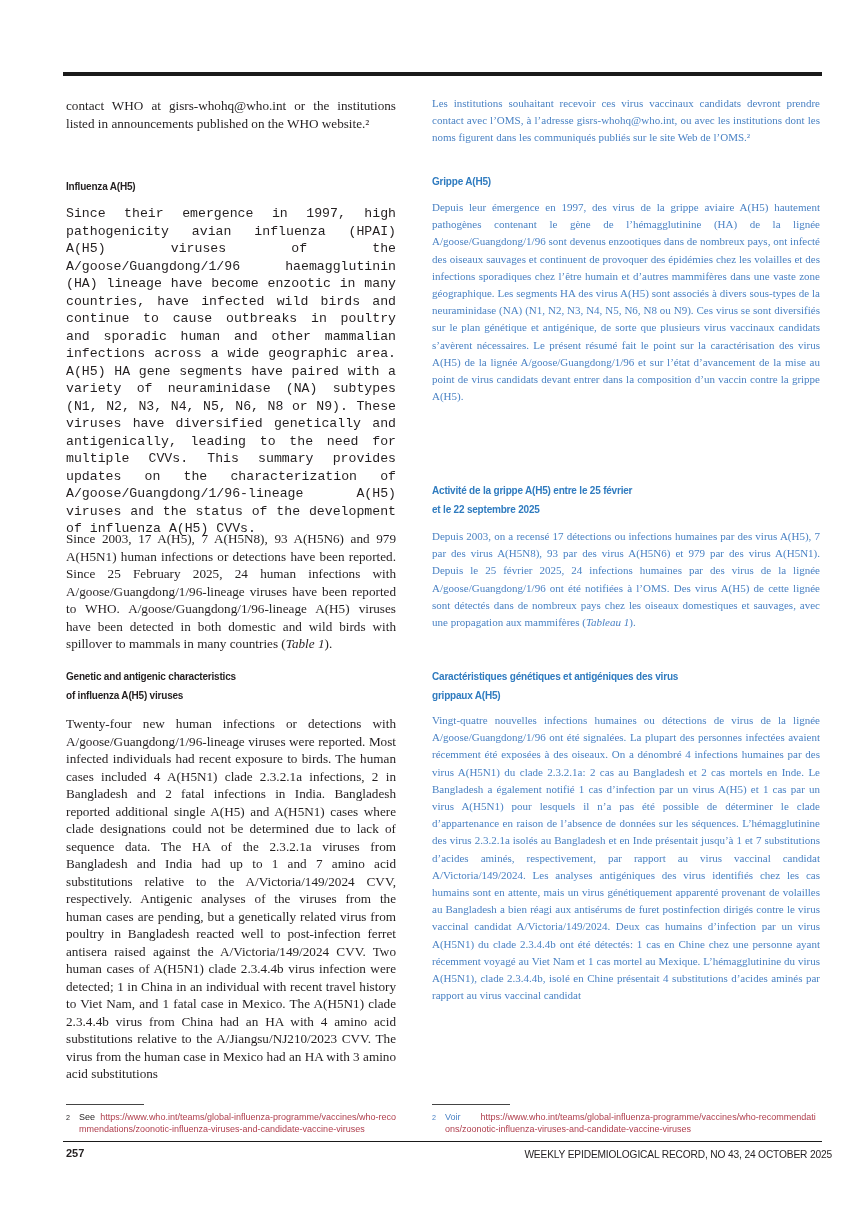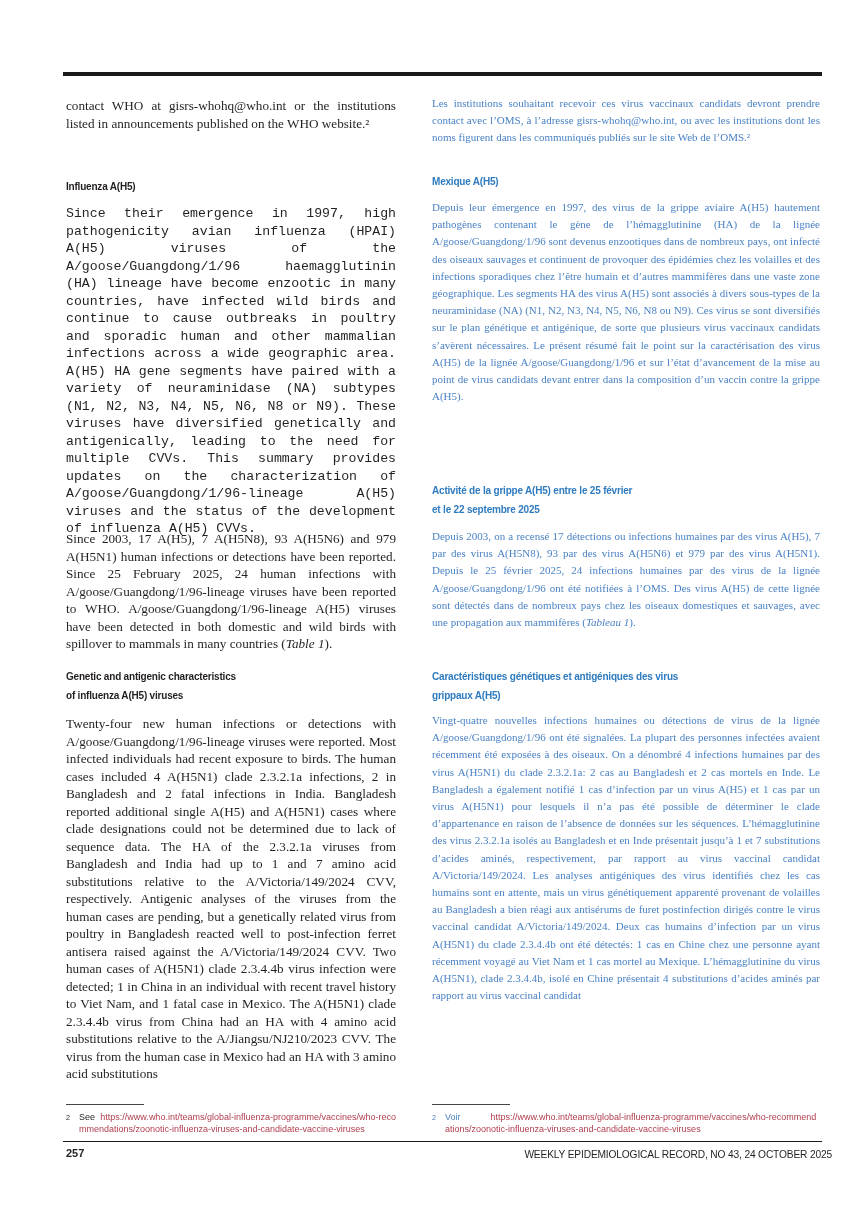--- a/index.html
+++ b/index.html
@@ -93,21 +93,21 @@
     width: 13px;
     font-size: 7.2px;
   }
   .fn-body { flex: 1; }
   .fn-url {
     color: var(--link-red, #b03e4d);
     word-break: break-all;
     text-decoration: none;
   }
   .fn-prefix-en { color: var(--text, #231f20); }
-  .fn-prefix-fr { color: var(--french-body, #4a82c4); padding-right: 30px; }
+  .fn-prefix-fr { color: var(--french-body, #4a82c4); padding-right: 20px; }
   .col-fr .fn-marker { color: var(--french-body, #4a82c4); }
 
   .footer-rule {
     position: absolute;
     left: 63px; top: 1133px;
     width: 759px;
     border-top: 1.4px solid var(--rule-black, #1a1a1a);
   }
   .page-num {
     position: absolute;
@@ -146,21 +146,21 @@
     <div class="fn-rule"></div>
     <div class="footnote">
       <span class="fn-marker">2</span>
       <span class="fn-body"><span class="fn-prefix-en">See </span><a href="#" class="fn-url">https://www.who.int/teams/global-influenza-programme/vaccines/who-recommendations/zoonotic-influenza-viruses-and-candidate-vaccine-viruses</a></span>
     </div>
   </div>
 
   <div class="col col-fr">
     <p class="block para fr-p1">Les institutions souhaitant recevoir ces virus vaccinaux candidats devront prendre contact avec l’OMS, à l’adresse gisrs-whohq@who.int, ou avec les institutions dont les noms figurent dans les communiqués publiés sur le site Web de l’OMS.²</p>
 
-    <h2 class="block heading fr-h1">Mexique A(H5)</h2>
+    <h2 class="block heading fr-h1">Grippe A(H5)</h2>
     <p class="block para fr-p2">Depuis leur émergence en 1997, des virus de la grippe aviaire A(H5) hautement pathogènes contenant le gène de l’hémagglutinine (HA) de la lignée A/goose/Guangdong/1/96 sont devenus enzootiques dans de nombreux pays, ont infecté des oiseaux sauvages et continuent de provoquer des épidémies chez les volailles et des infections sporadiques chez l’être humain et d’autres mammifères dans une vaste zone géographique. Les segments HA des virus A(H5) sont associés à divers sous-types de la neuraminidase (NA) (N1, N2, N3, N4, N5, N6, N8 ou N9). Ces virus se sont diversifiés sur le plan génétique et antigénique, de sorte que plusieurs virus vaccinaux candidats s’avèrent nécessaires. Le présent résumé fait le point sur la caractérisation des virus A(H5) de la lignée A/goose/Guangdong/1/96 et sur l’état d’avancement de la mise au point de virus candidats devant entrer dans la composition d’un vaccin contre la grippe A(H5).</p>
 
     <h2 class="block heading fr-h2">Activité de la grippe A(H5) entre le 25 février
 et le 22 septembre 2025</h2>
     <p class="block para fr-p3"><span>Depuis 2003, on a recensé 17 détections ou infections humaines par des virus A(H5), 7 par des virus A(H5N8), 93 par des virus A(H5N6) et 979 par des virus A(H5N1). Depuis le 25 février 2025, 24 infections humaines par des virus de la lignée A/goose/Guangdong/1/96 ont été notifiées à l’OMS. Des virus A(H5) de cette lignée sont détectés dans de nombreux pays chez les oiseaux domestiques et sauvages, avec une propagation aux mammifères (</span><span class="it">Tableau 1</span><span>).</span></p>
 
     <h2 class="block heading fr-h3">Caractéristiques génétiques et antigéniques des virus
 grippaux A(H5)</h2>
     <p class="block para fr-p4">Vingt-quatre nouvelles infections humaines ou détections de virus de la lignée A/goose/Guangdong/1/96 ont été signalées. La plupart des personnes infectées avaient récemment été exposées à des oiseaux. On a dénombré 4 infections humaines par des virus A(H5N1) du clade 2.3.2.1a: 2 cas au Bangladesh et 2 cas mortels en Inde. Le Bangladesh a également notifié 1 cas d’infection par un virus A(H5) et 1 cas par un virus A(H5N1) pour lesquels il n’a pas été possible de déterminer le clade d’appartenance en raison de l’absence de données sur les séquences. L’hémagglutinine des virus 2.3.2.1a isolés au Bangladesh et en Inde présentait jusqu’à 1 et 7 substitutions d’acides aminés, respectivement, par rapport au virus vaccinal candidat A/Victoria/149/2024. Les analyses antigéniques des virus identifiés chez les cas humains sont en attente, mais un virus génétiquement apparenté provenant de volailles au Bangladesh a bien réagi aux antisérums de furet postinfection dirigés contre le virus vaccinal candidat A/Victoria/149/2024. Deux cas humains d’infection par un virus A(H5N1) du clade 2.3.4.4b ont été détectés: 1 cas en Chine chez une personne ayant récemment voyagé au Viet Nam et 1 cas mortel au Mexique. L’hémagglutinine du virus A(H5N1), clade 2.3.4.4b, isolé en Chine présentait 4 substitutions d’acides aminés par rapport au virus vaccinal candidat</p>
 

